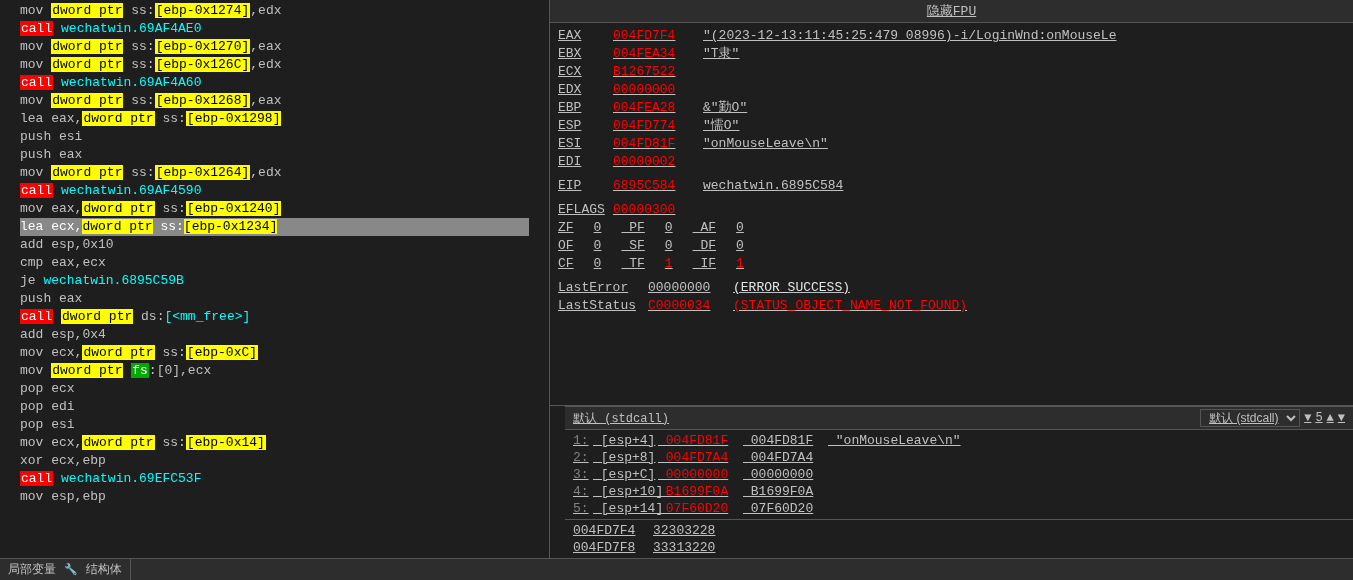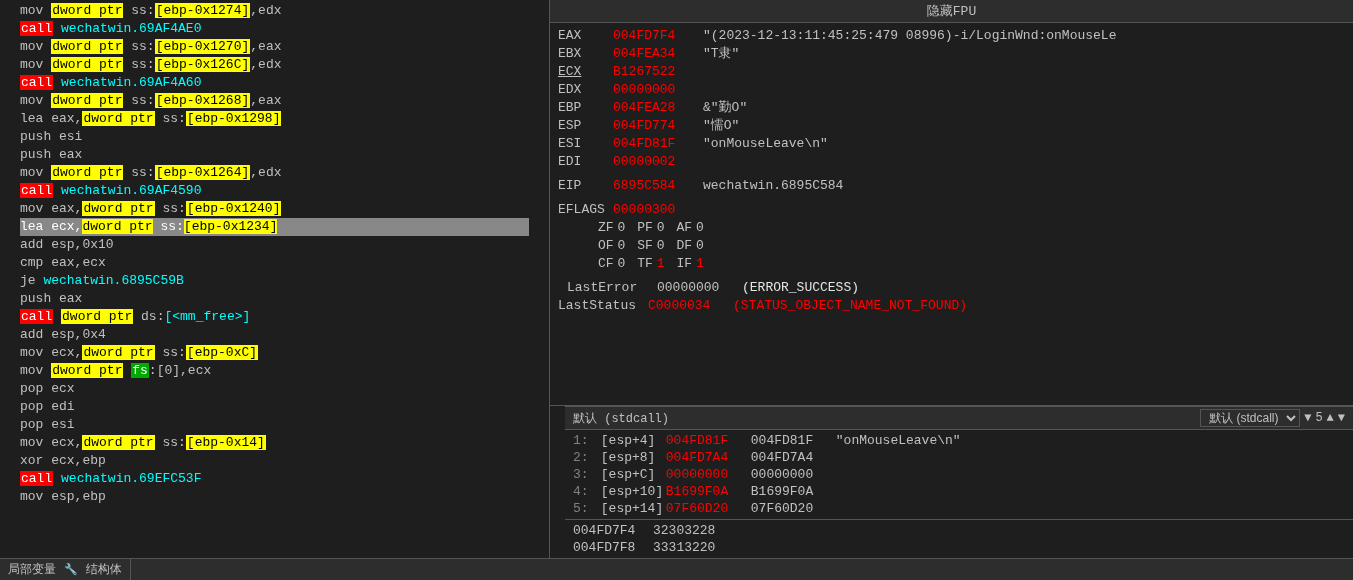--- a/index.html
+++ b/index.html
@@ -39,20 +39,21 @@
     }
     .selected-line { background: #888888; }
 
     
     .right-pane {
       flex: 1;
       display: flex;
       flex-direction: column;
       background: #1e1e1e;
       overflow: hidden;
+      text-decoration: underline;
     }
 
     .register-header {
       background: #2d2d2d;
       border-bottom: 1px solid #555;
       text-align: center;
       padding: 2px 0;
       color: #c0c0c0;
       font-size: 13px;
     }
@@ -83,24 +84,23 @@
       width: 90px;
       color: #ff0000;
     }
 
     .reg-desc {
       color: #c0c0c0;
     }
 
     .flags-row {
       display: flex;
-      gap: 4px;
+      gap: 20px;
       white-space: nowrap;
       line-height: 18px;
-      margin-left: 40px;
     }
 
     .flag-name { color: #c0c0c0; }
     .flag-val { color: #ff0000; }
     .flag-val-black { color: #c0c0c0; }
 
     
     .stack-pane {
       border-top: 1px solid #555;
       background: #1e1e1e;
@@ -407,21 +407,21 @@
         <span class="flag-val-black">0</span>
         <span class="flag-name">&nbsp;TF</span>
         <span class="flag-val">1</span>
         <span class="flag-name">&nbsp;IF</span>
         <span class="flag-val">1</span>
       </div>
 
       <div style="height:6px;"></div>
 
       <div class="reg-row">
-        <span style="width:90px;color:#c0c0c0;margin-left:9px;">LastError</span>
+        <span style="width:90px;color:#c0c0c0;">LastError</span>
         <span style="width:85px;color:#c0c0c0;">00000000</span>
         <span style="color:#e5e5e5;">(ERROR_SUCCESS)</span>
       </div>
 
       <div class="reg-row">
         <span style="width:90px;color:#c0c0c0;">LastStatus</span>
         <span style="width:85px;color:#ff0000;">C0000034</span>
         <span style="color:#ff0000;">(STATUS_OBJECT_NAME_NOT_FOUND)</span>
       </div>
     </div>

